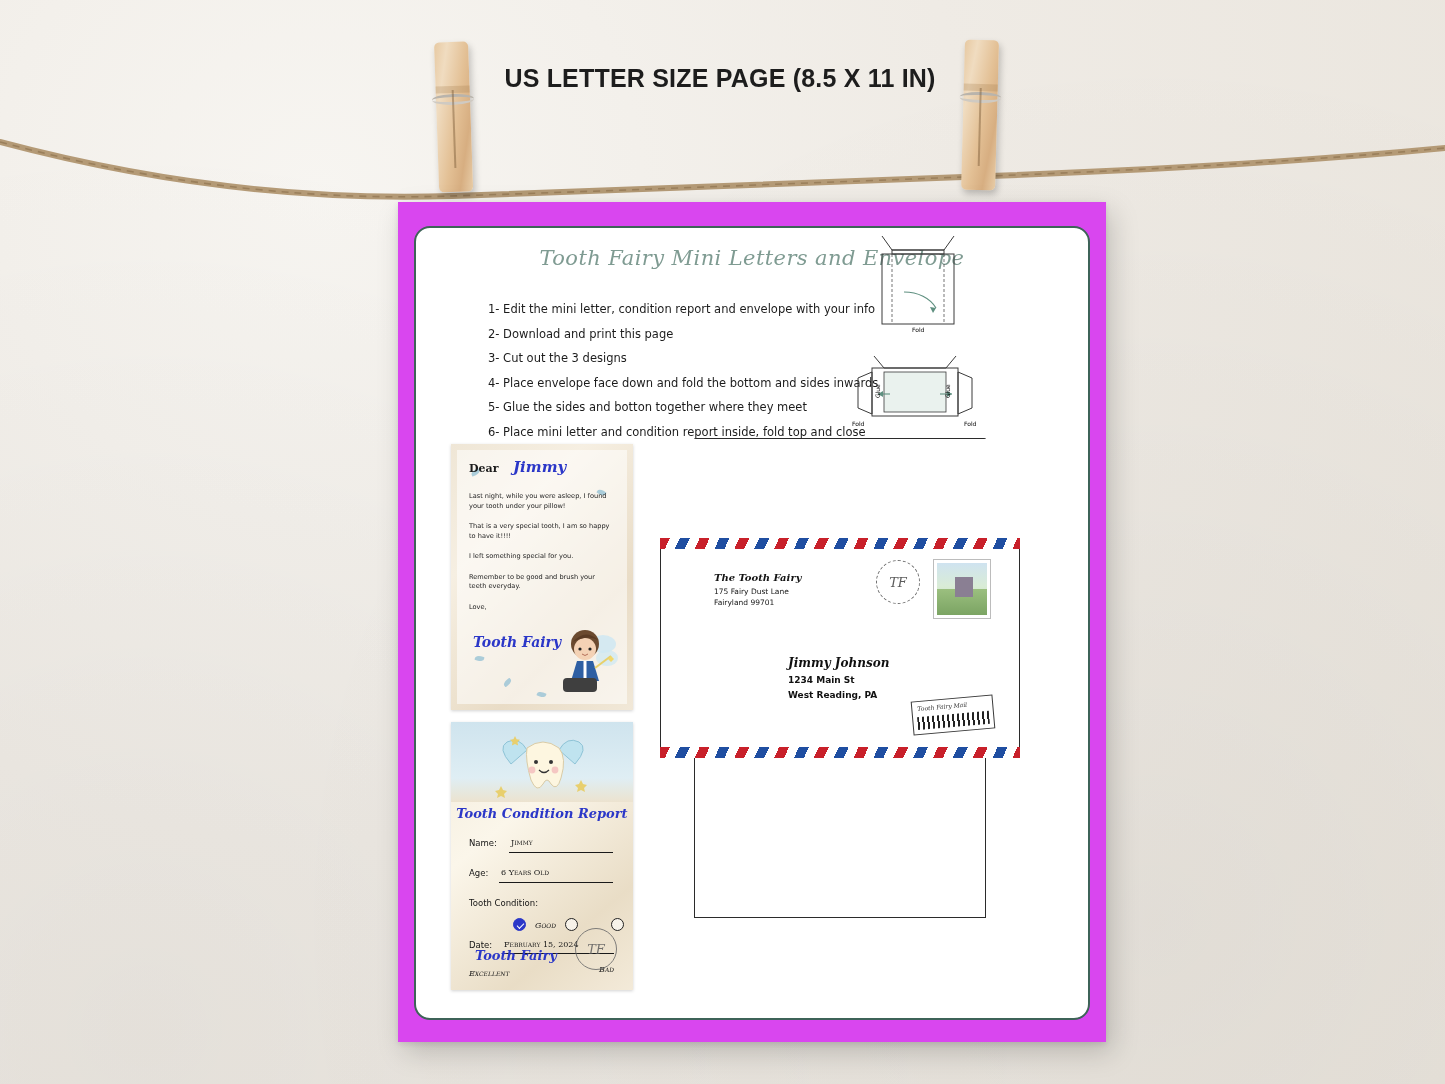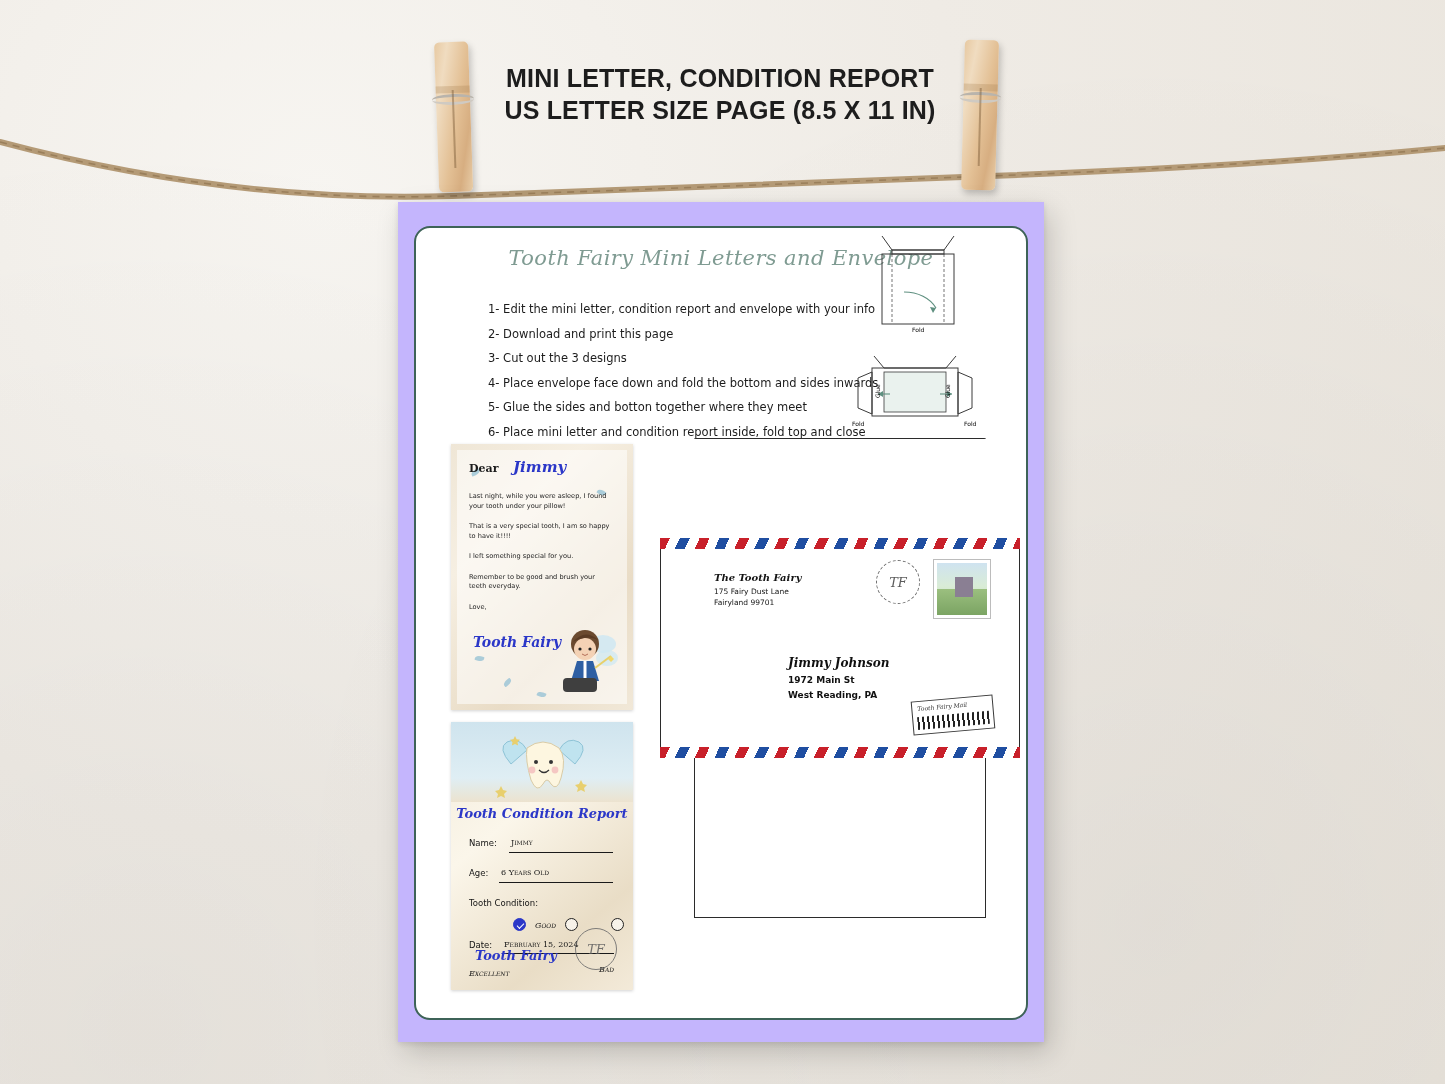--- a/index.html
+++ b/index.html
@@ -67,22 +67,22 @@
     font-size: 25px;
     line-height: 1.28;
     letter-spacing: 0.2px;
     color: #1d1d1d;
   }
 
   
   .sheet {
     position: absolute;
     left: 398px; top: 202px;
-    width: 646px; height: 840px;
-    background: #c4b5fd;
+    width: 708px; height: 840px;
+    background: #d946ef;
     box-shadow: 6px 10px 26px rgba(0,0,0,0.18), 0 2px 6px rgba(0,0,0,0.10);
   }
   .sheet-inner {
     position: absolute;
     left: 16px; top: 24px; right: 16px; bottom: 22px;
     border: 2px solid #3e6358;
     border-radius: 16px;
     background: #fff;
   }
 
@@ -300,21 +300,20 @@
     <div class="spring"></div>
     <div class="slit"></div>
 </div>
 <div class="pin" id="pin-right">
   <div class="notch"></div>
     <div class="spring"></div>
     <div class="slit"></div>
 </div>
 
 <div class="headline">
-  <div>MINI LETTER, CONDITION REPORT</div>
   <div>US LETTER SIZE PAGE (8.5 X 11 IN)</div>
 </div>
 
 <div class="sheet">
   <div class="sheet-inner">
 
     <div class="page-title">Tooth Fairy Mini Letters and Envelope</div>
 
     <div class="steps">
       <ol>
@@ -449,21 +448,21 @@
 
       <div class="postmark">TF</div>
 
       <div class="stamp">
         <div class="hill"></div>
           <div class="castle"></div>
       </div>
 
       <div class="env-to">
         <div class="to-name">Jimmy Johnson</div>
-        <div>1972 Main St</div>
+        <div>1234 Main St</div>
         <div>West Reading, PA</div>
       </div>
 
       <div class="barcode">
         <div class="bc-txt">Tooth Fairy Mail</div>
         <div class="bars"></div>
       </div>
     </div>
 
   </div>

